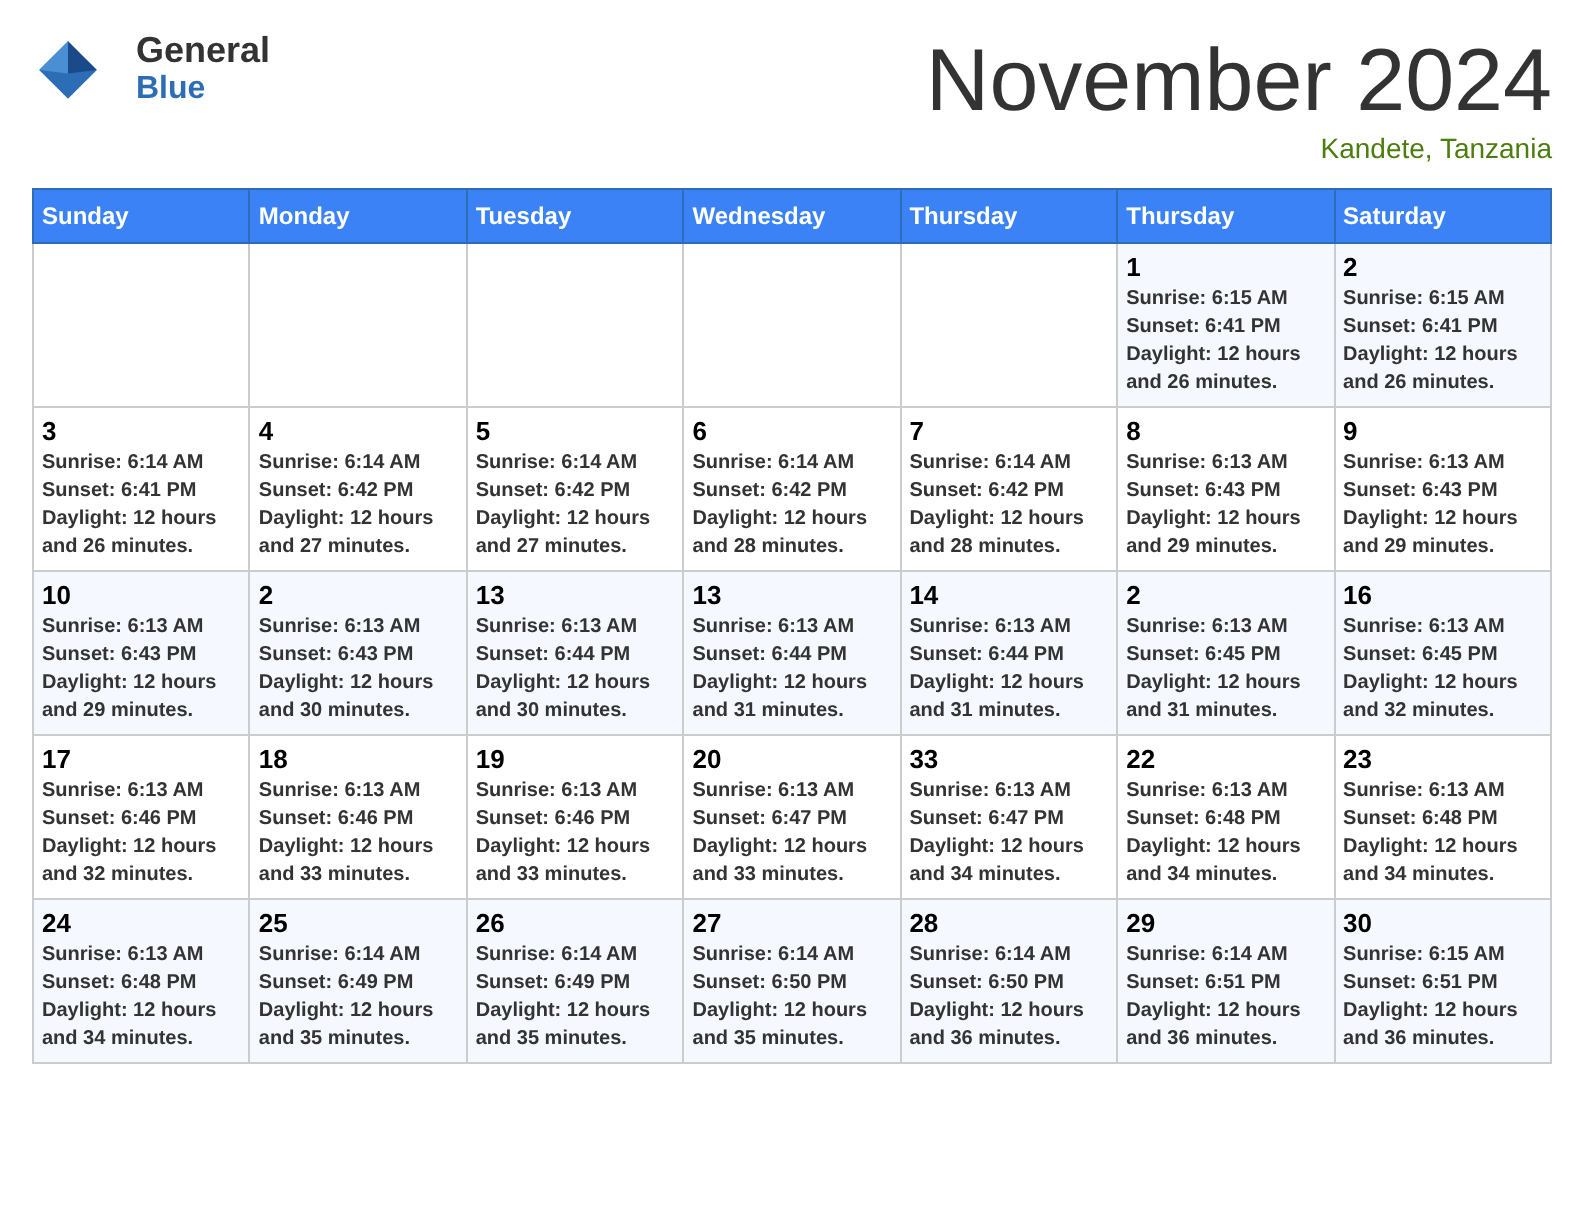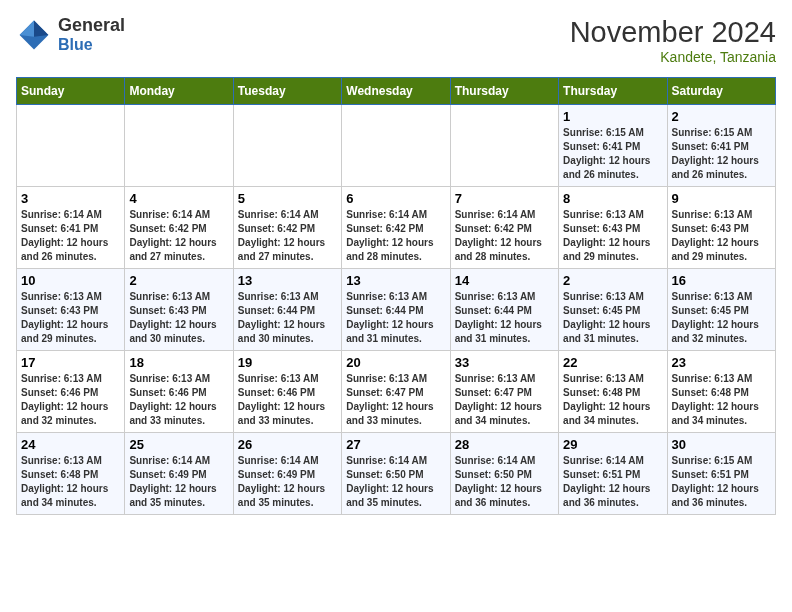--- a/index.html
+++ b/index.html
@@ -12,21 +12,21 @@
     }
     .header {
       display: flex;
       justify-content: space-between;
       align-items: flex-start;
       margin-bottom: 12px;
     }
     .logo {
       display: flex;
       align-items: center;
-      gap: 6px;
+      gap: 16px;
     }
     .logo-text {
       display: flex;
       flex-direction: column;
       line-height: 1.1;
     }
     .logo-general {
       font-size: 18px;
       font-weight: bold;
       color: #333;
@@ -37,35 +37,35 @@
       color: #2d6db5;
     }
     .logo-icon {
       width: 36px;
       height: 36px;
     }
     .title-block {
       text-align: right;
     }
     .month-title {
-      font-size: 29px;
+      font-size: 44px;
       font-weight: normal;
       color: #333;
     }
     .location {
       font-size: 14px;
       color: #4d7c0f;
     }
     table {
       width: 100%;
       border-collapse: collapse;
       font-size: 11px;
     }
     thead tr {
-      background-color: #4d7c0f;
+      background-color: #3b82f6;
       color: #fff;
     }
     thead th {
       padding: 6px 4px;
       text-align: left;
       font-weight: bold;
       font-size: 12px;
       border: 1px solid #2d6db5;
     }
     tbody tr {

